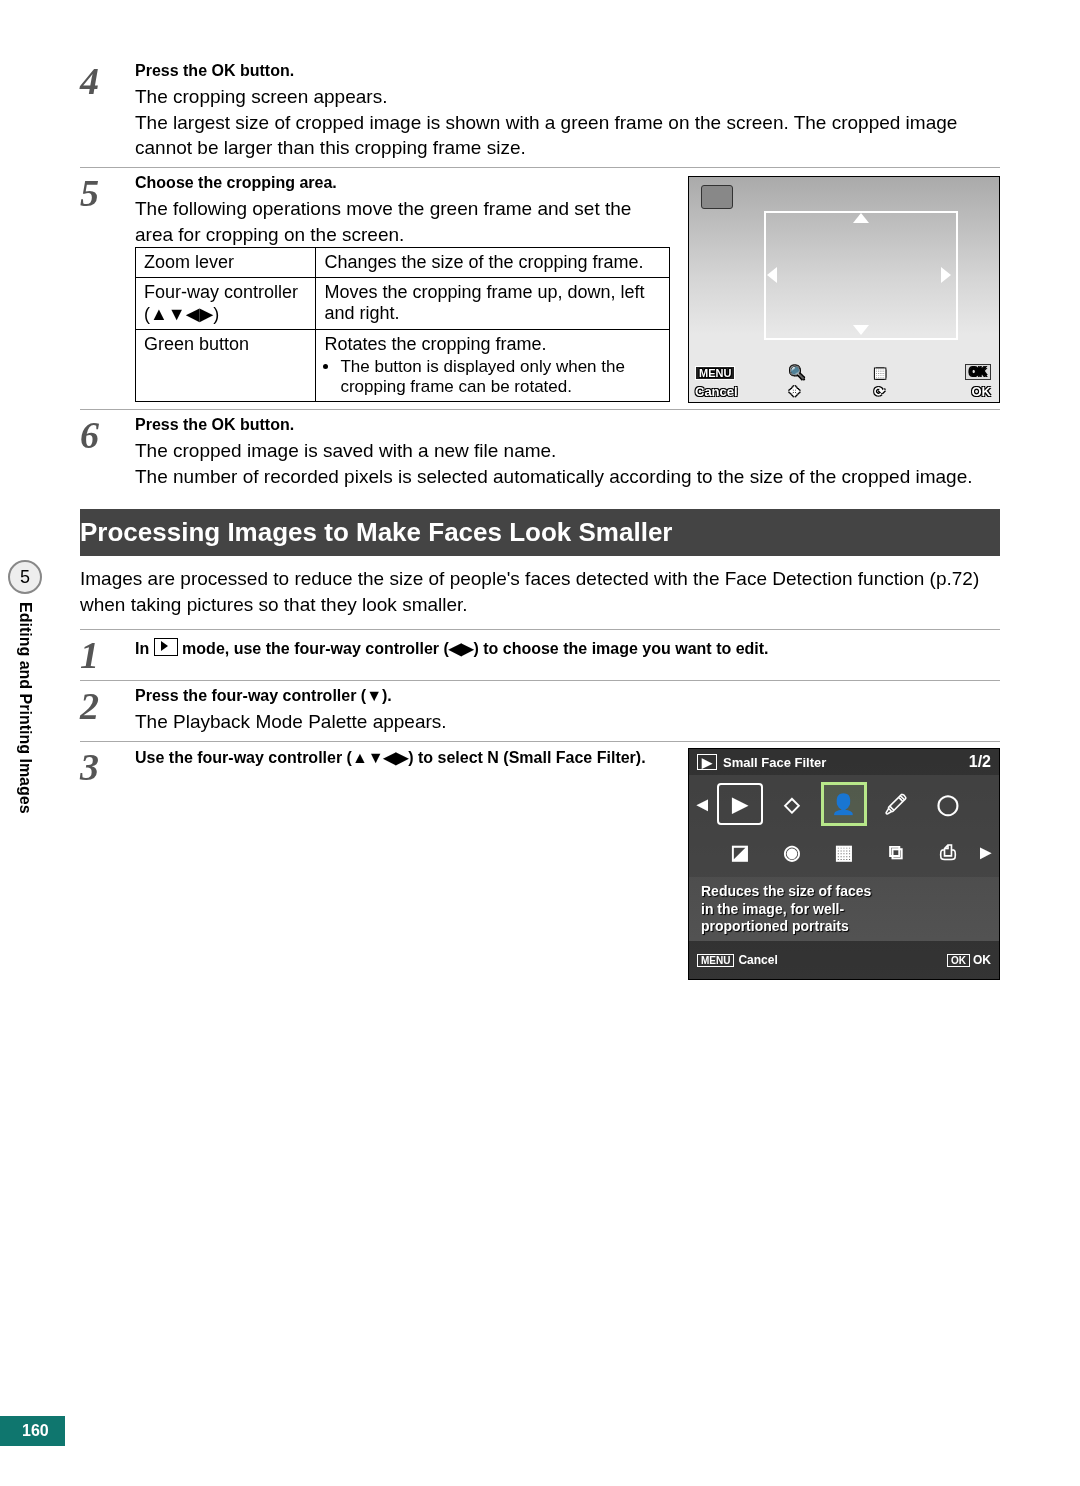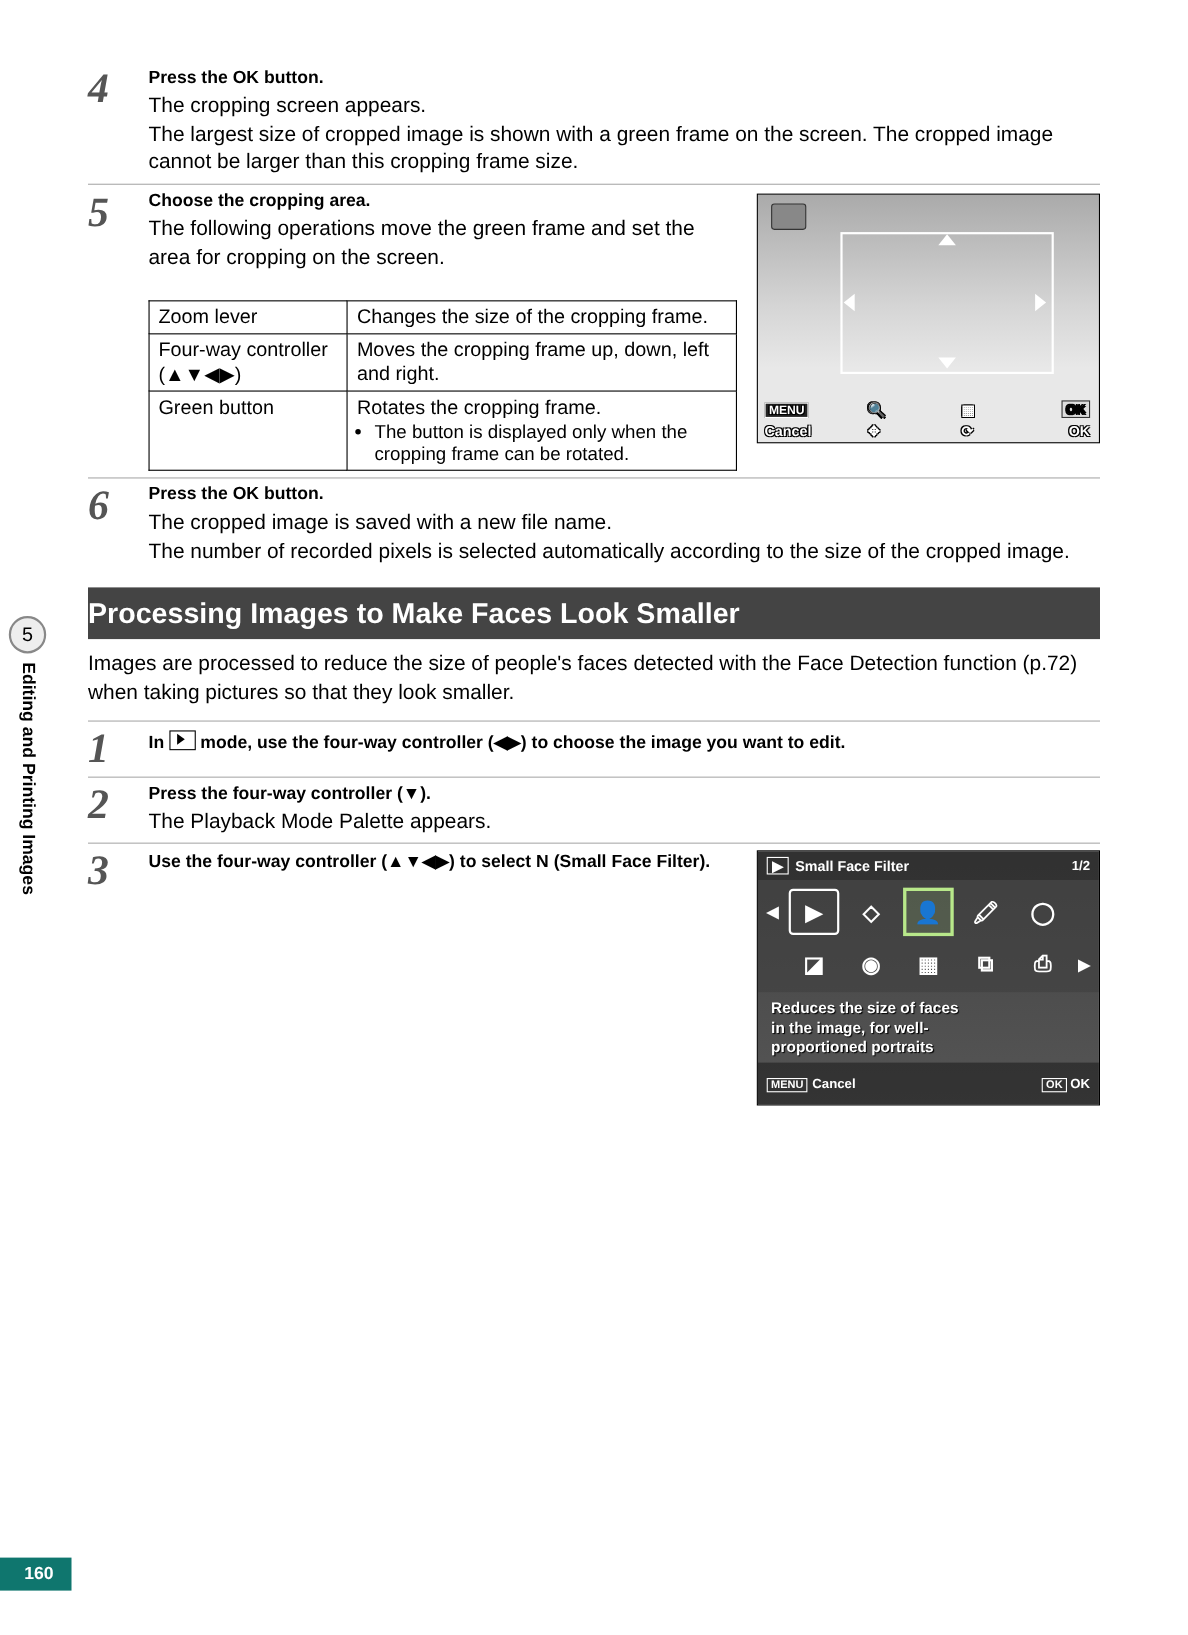--- a/index.html
+++ b/index.html
@@ -55,21 +55,21 @@
   .row {
     display: flex;
     gap: 18px;
     align-items: flex-start;
   }
   .col-text {
     flex: 1;
   }
   table.op-table {
     border-collapse: collapse;
-    margin-top: 26px;
+    margin-top: 0;
     font-size: 18px;
   }
   table.op-table td {
     border: 1px solid #000;
     padding: 4px 8px;
     vertical-align: top;
   }
   .screenshot1 {
     width: 310px;
     height: 225px;
@@ -184,21 +184,21 @@
     height: 26px;
     display:flex;
     align-items:center;
     gap:6px;
     padding:0 8px;
   }
   .screenshot2 .title-bar .play-ic {
     width:18px;height:14px;border:1px solid #fff;display:flex;align-items:center;justify-content:center;
   }
   .screenshot2 .title-bar .count {
-    margin-left:auto; font-size:12px;
+    margin-left:auto; font-size:16px;
   }
   .screenshot2 .icon-grid {
     display:grid;
     grid-template-columns: 14px repeat(5,1fr) 14px;
     grid-template-rows: repeat(2,42px);
     gap:6px;
     padding:8px 8px 4px 8px;
     align-items:center;
     background:rgba(60,60,60,.5);
   }

